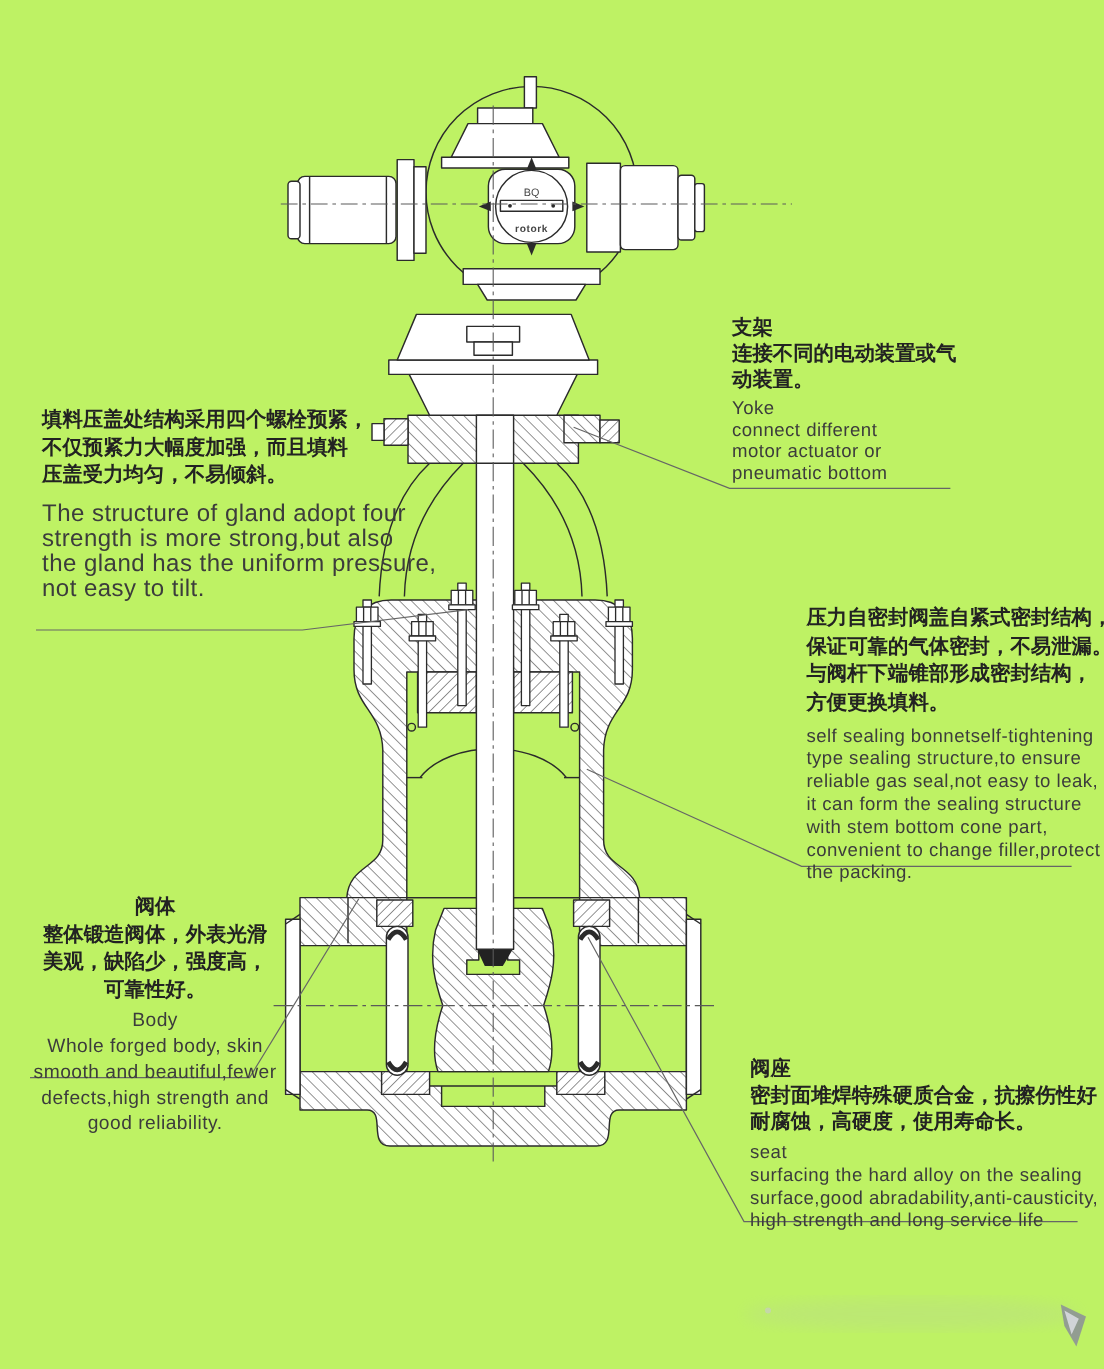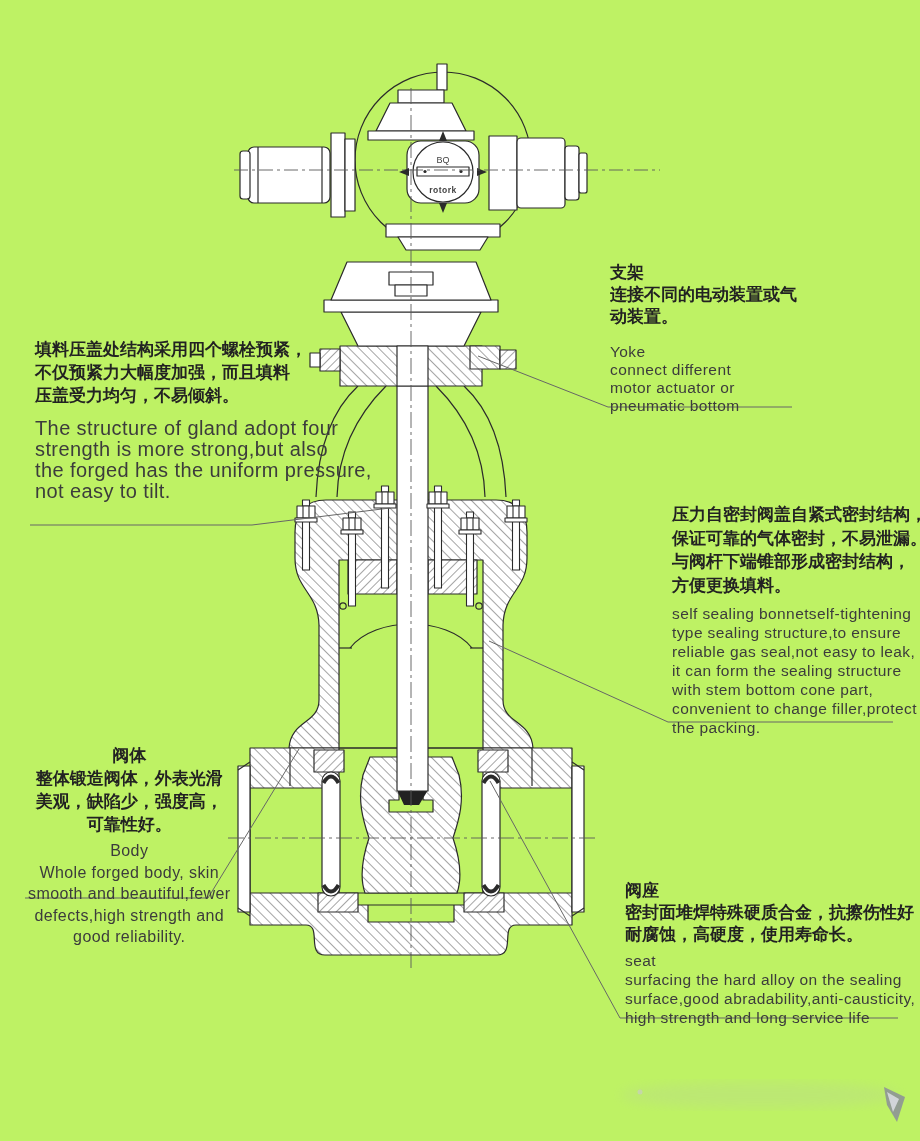--- a/index.html
+++ b/index.html
@@ -226,32 +226,32 @@
 
   <div class="ann" id="ann-gland" style="left:35px;top:338px;">
     <div class="zh">
       <div>填料压盖处结构采用四个螺栓预紧，</div>
       <div>不仅预紧力大幅度加强，而且填料</div>
       <div>压盖受力均匀，不易倾斜。</div>
     </div>
     <div class="en" style="margin-top:11px;">
       <div>The structure of gland adopt four</div>
       <div>strength is more strong,but also</div>
-      <div>the forged has the uniform pressure,</div>
+      <div>the gland has the uniform pressure,</div>
       <div>not easy to tilt.</div>
     </div>
   </div>
 
   <div class="ann" id="ann-yoke" style="left:610px;top:262px;">
     <div class="zh">
       <div>支架</div>
       <div>连接不同的电动装置或气</div>
       <div>动装置。</div>
     </div>
-    <div class="en" style="margin-top:15px;">
+    <div class="en" style="margin-top:4px;">
       <div>Yoke</div>
       <div>connect different</div>
       <div>motor actuator or</div>
       <div>pneumatic bottom</div>
     </div>
   </div>
 
   <div class="ann" id="ann-bonnet" style="left:672px;top:503px;">
     <div class="zh">
       <div>压力自密封阀盖自紧式密封结构，</div>

